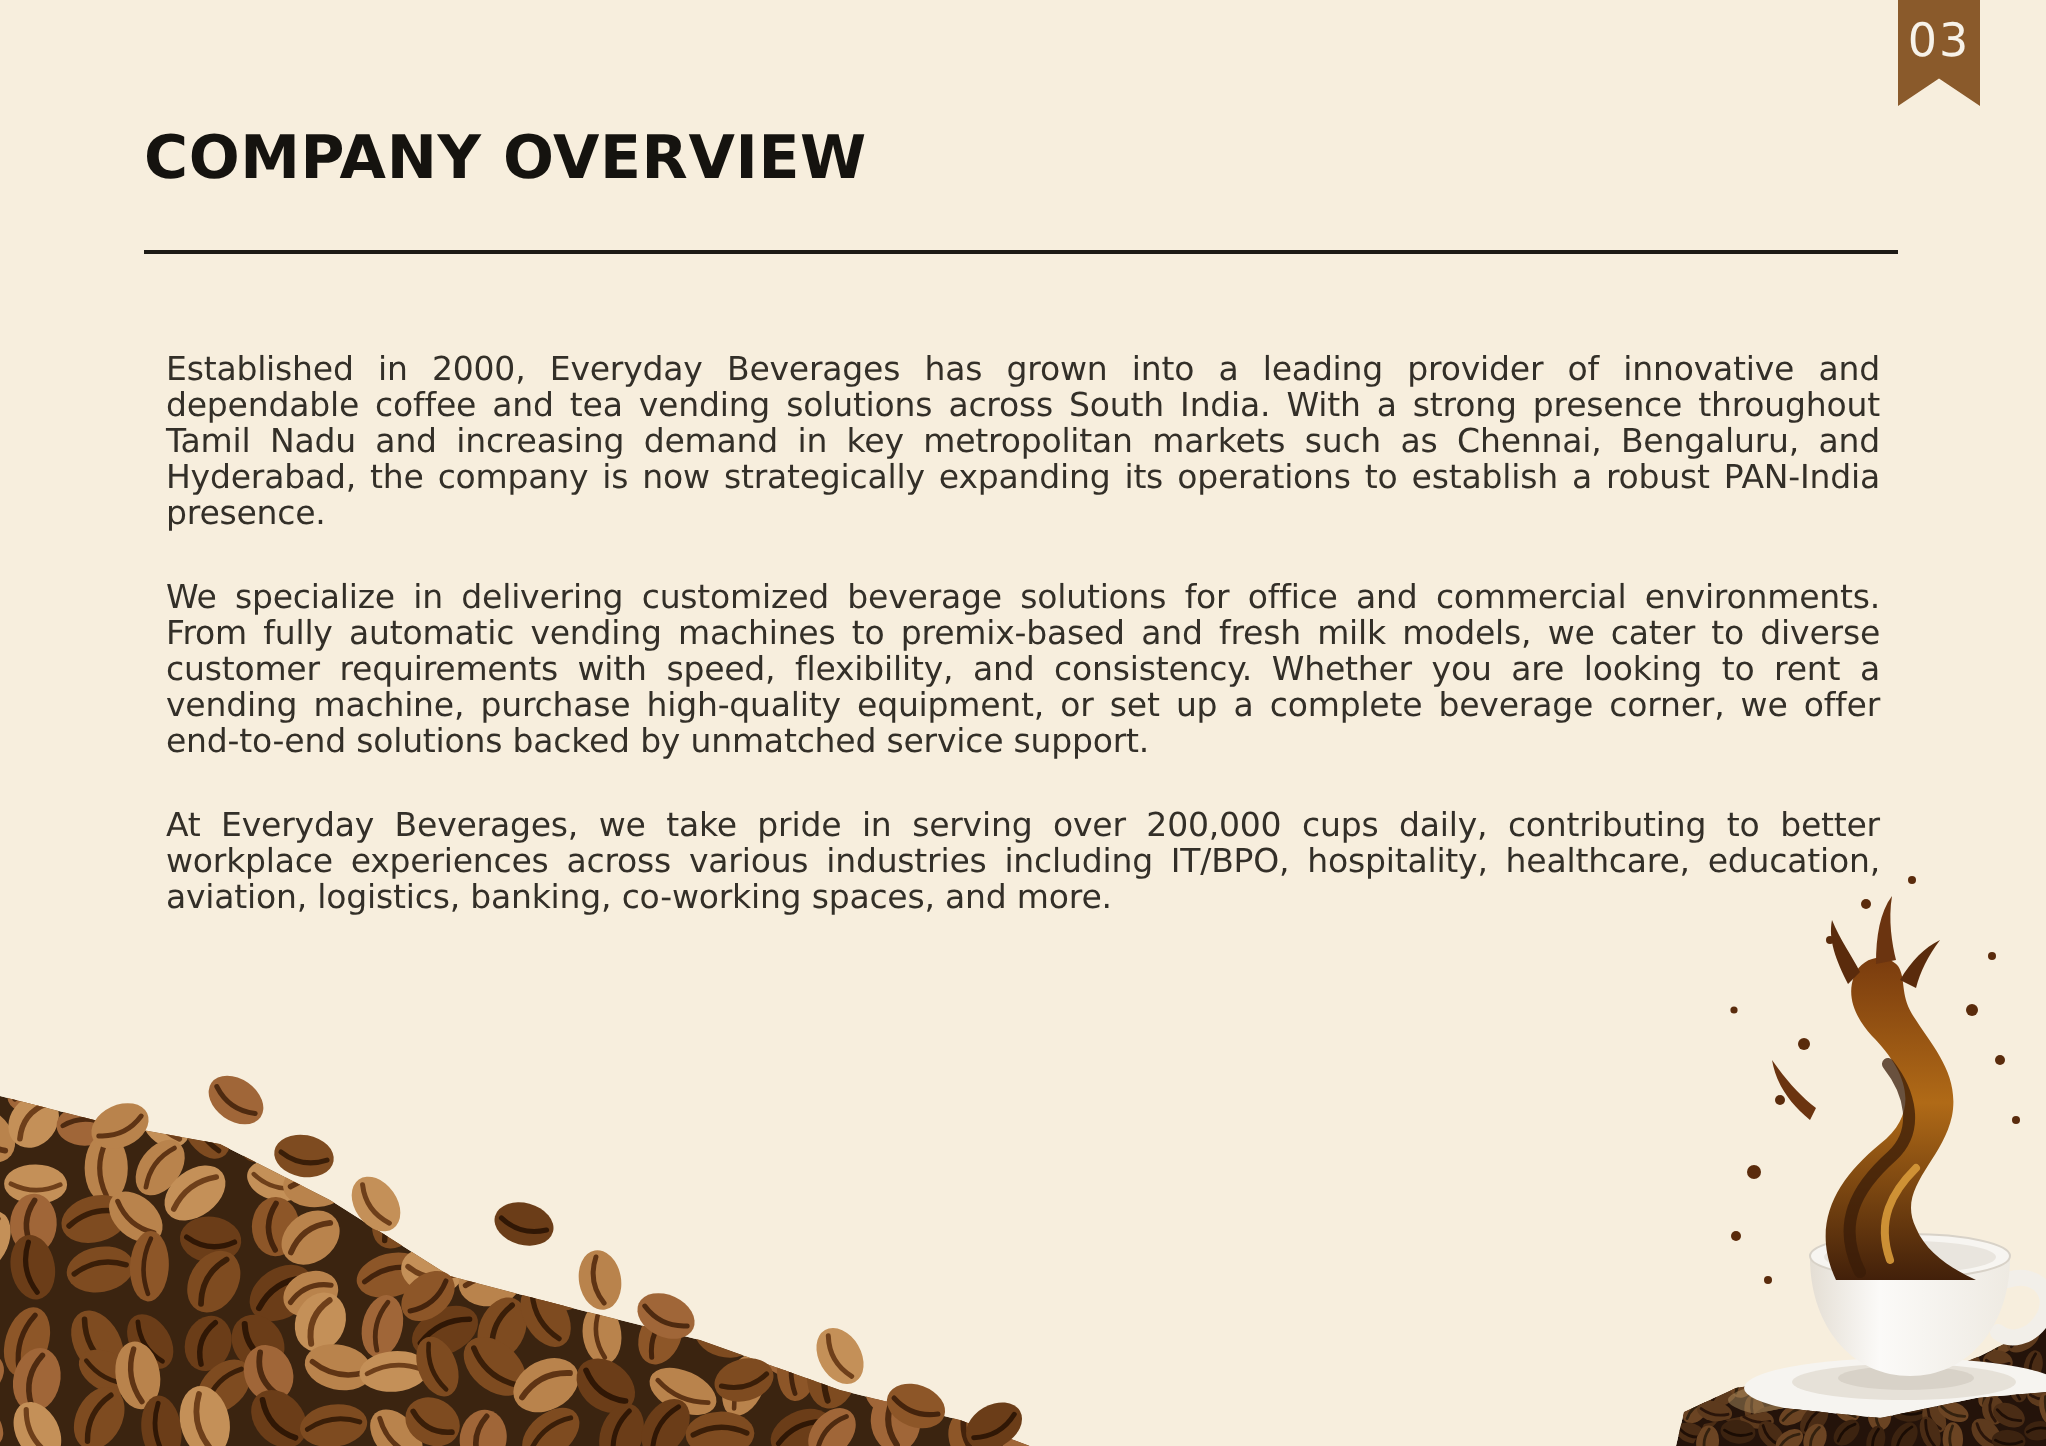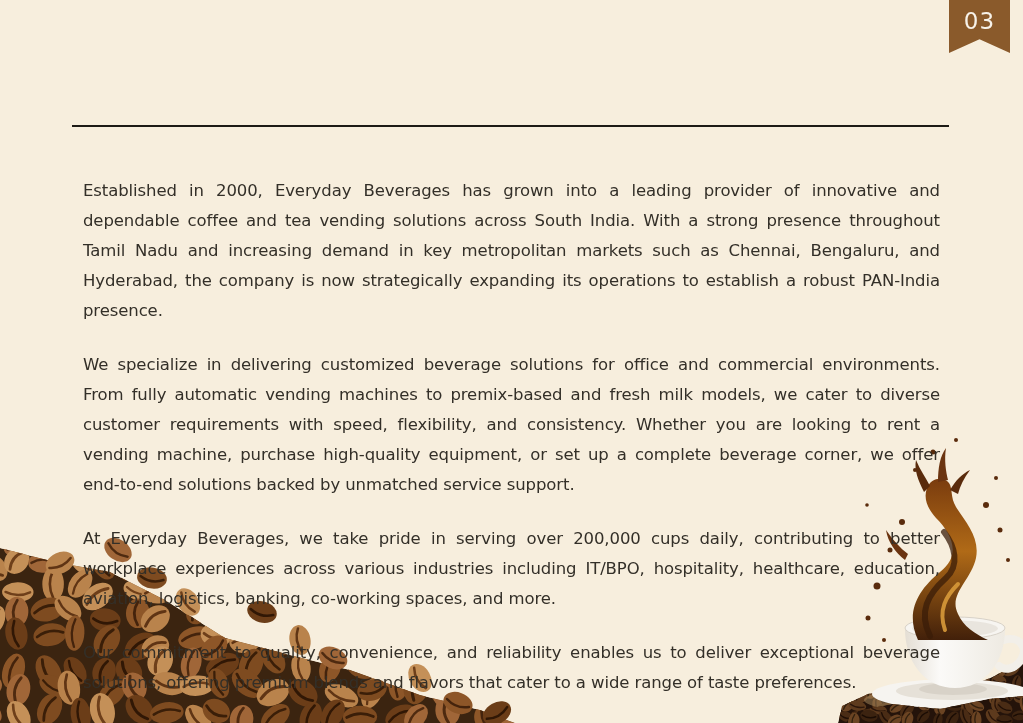--- a/index.html
+++ b/index.html
@@ -8,39 +8,39 @@
   *{box-sizing:border-box;margin:0;padding:0}
   html,body{width:1023px;height:723px;overflow:hidden}
   body{
     background:var(--bg);
     font-family:"DejaVu Sans","Liberation Sans",sans-serif;
     position:relative;
   }
   .stage{position:absolute;inset:0;width:1023px;height:723px;overflow:hidden}
   .deco-layer{position:absolute;inset:0;z-index:1;pointer-events:none}
   .badge{
-    position:absolute;left:949px;top:0;width:61px;height:53px;z-index:3;
+    position:absolute;left:949px;top:0;width:41px;height:53px;z-index:3;
     background:var(--badge);
     clip-path:polygon(0 0,100% 0,100% 100%,50% 74%,0 100%);
     display:flex;align-items:flex-start;justify-content:center;
   }
   .badge span{
     color:#f7f2e9;font-size:23px;font-weight:400;letter-spacing:1px;margin-top:8px;
   }
   .page-title{
     position:absolute;left:72px;top:62px;z-index:2;
     font-size:30px;font-weight:800;color:var(--title);letter-spacing:.3px;
   }
   .title-rule{
     position:absolute;left:72px;width:877px;top:125px;height:0;z-index:2;
     border-top:2px solid #1d1a15;
   }
   .content{
     position:absolute;left:83px;top:176px;width:857px;z-index:2;
-    color:var(--body);font-size:16.5px;line-height:30px;
+    color:var(--body);font-size:16.5px;line-height:18px;
   }
   .content p{
     text-align:justify;text-align-last:left;margin:0 0 24px 0;
     letter-spacing:-0.1px;
   }
 </style>
 </head>
 <body>
 
 <div class="stage">
@@ -1307,21 +1307,21 @@
             <path d="M-5.7,0 Q0,2.9 5.7,0" fill="none" stroke="#1a0c04" stroke-width="1.4" stroke-linecap="round"></path>
           </g>
         </g>
       </g>
   </svg>
 
   <div class="badge">
     <span>03</span>
   </div>
 
+  <h1 class="page-title">COMPANY OVERVIEW</h1>
   <div class="title-rule"></div>
 
   <div class="content">
     <p>Established in 2000, Everyday Beverages has grown into a leading provider of innovative and dependable coffee and tea vending solutions across South India. With a strong presence throughout Tamil Nadu and increasing demand in key metropolitan markets such as Chennai, Bengaluru, and Hyderabad, the company is now strategically expanding its operations to establish a robust PAN-India presence.</p>
     <p>We specialize in delivering customized beverage solutions for office and commercial environments. From fully automatic vending machines to premix-based and fresh milk models, we cater to diverse customer requirements with speed, flexibility, and consistency. Whether you are looking to rent a vending machine, purchase high-quality equipment, or set up a complete beverage corner, we offer end-to-end solutions backed by unmatched service support.</p>
     <p>At Everyday Beverages, we take pride in serving over 200,000 cups daily, contributing to better workplace experiences across various industries including IT/BPO, hospitality, healthcare, education, aviation, logistics, banking, co-working spaces, and more.</p>
-    <p>Our commitment to quality, convenience, and reliability enables us to deliver exceptional beverage solutions, offering premium blends and flavors that cater to a wide range of taste preferences.</p>
   </div>
 </div>
 
 </body></html>

